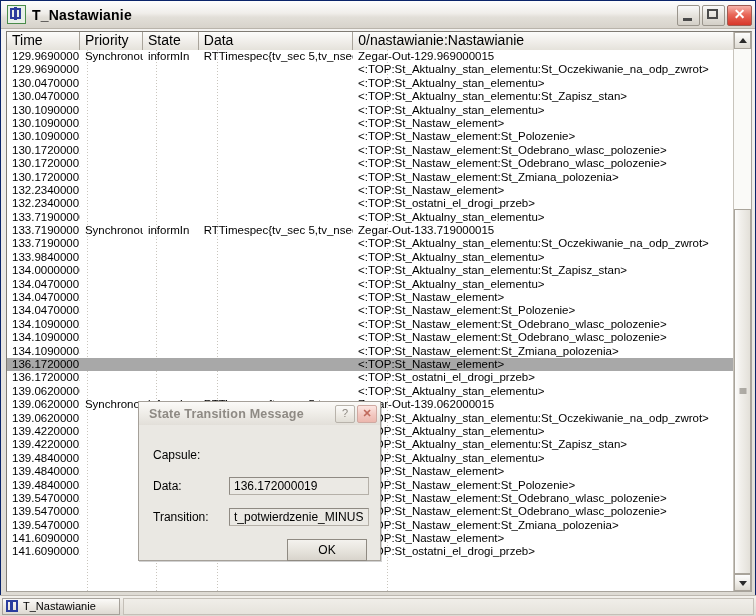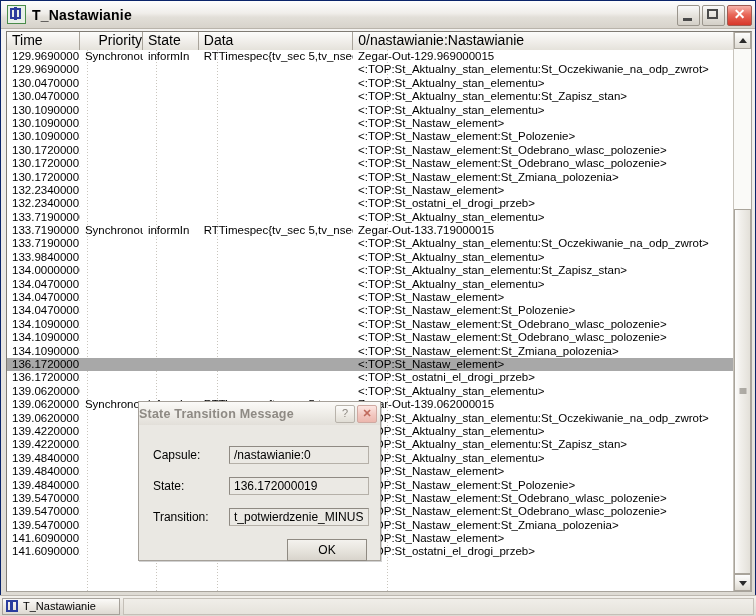--- a/index.html
+++ b/index.html
@@ -238,21 +238,21 @@
     border: 1px solid #a5a099;
     box-shadow: 1px 1px 0 rgba(0,0,0,0.18);
   }
   .dlg-title {
     position: relative;
     height: 23px;
     background: linear-gradient(to bottom, #fbfaf8 0%, #efedE8 50%, #e2dfd9 100%);
     border-bottom: 1px solid #c6c2ba;
     display: flex;
     align-items: center;
-    padding-left: 0;
+    padding-left: 10px;
   }
   .dlg-title-text {
     font-size: 12.5px; font-weight: bold;
     color: #8e8a84;
     letter-spacing: 0.2px;
     white-space: nowrap;
   }
   .dlg-btns {
     position: absolute; right: 3px; top: 3px;
     display: flex; gap: 2px;
@@ -389,21 +389,21 @@
         <div class="tb-btn close">
           <span class="tb-close-x">✕</span>
         </div>
       </div>
     </div>
 
     <div class="client">
 
       <div class="col-header" id="colHeader">
           <div class="hcell" style="width: 80px;">Time</div>
-          <div class="hcell" style="width: 69px; text-align: right;">Priority</div>
+          <div class="hcell" style="width: 69px;">Priority</div>
           <div class="hcell" style="width: 61px;">State</div>
           <div class="hcell" style="width: 170px;">Data</div>
           <div class="hcell" style="width: 420px;">0/nastawianie:Nastawianie</div>
         </div>
 
       <div class="grid" id="grid">
         <div class="colsep" style="left:80px"></div>
         <div class="colsep" style="left:149px"></div>
         <div class="colsep" style="left:210px"></div>
         <div class="colsep" style="left:380px"></div>
@@ -702,25 +702,24 @@
       <div class="dlg-btns">
         <div class="dlg-btn">?</div>
         <div class="dlg-btn close">✕</div>
       </div>
     </div>
 
     <div class="dlg-body">
 
       <div class="field-row" style="top:21px">
         <span class="field-label">Capsule:</span>
-        <span class="field-box">/nastawianie:0</span>
       </div>
 
       <div class="field-row" style="top:52px">
-        <span class="field-label">State:</span>
+        <span class="field-label">Data:</span>
         <span class="field-box">136.172000019</span>
       </div>
 
       <div class="field-row" style="top:83px">
         <span class="field-label">Transition:</span>
         <span class="field-box">t_potwierdzenie_MINUS</span>
       </div>
 
       <div class="ok-button">OK</div>
     </div>

